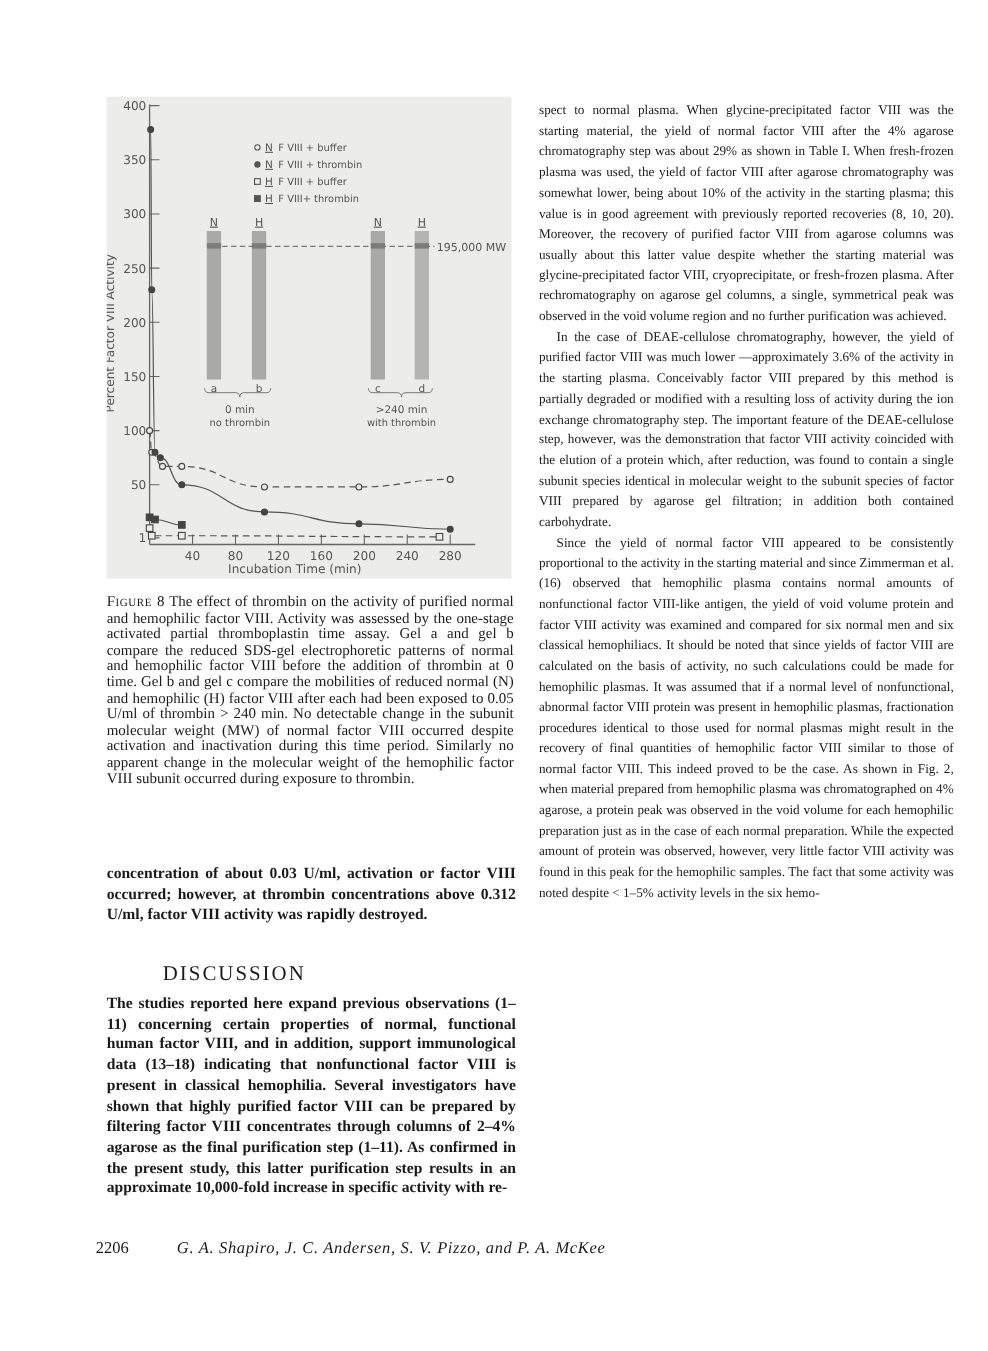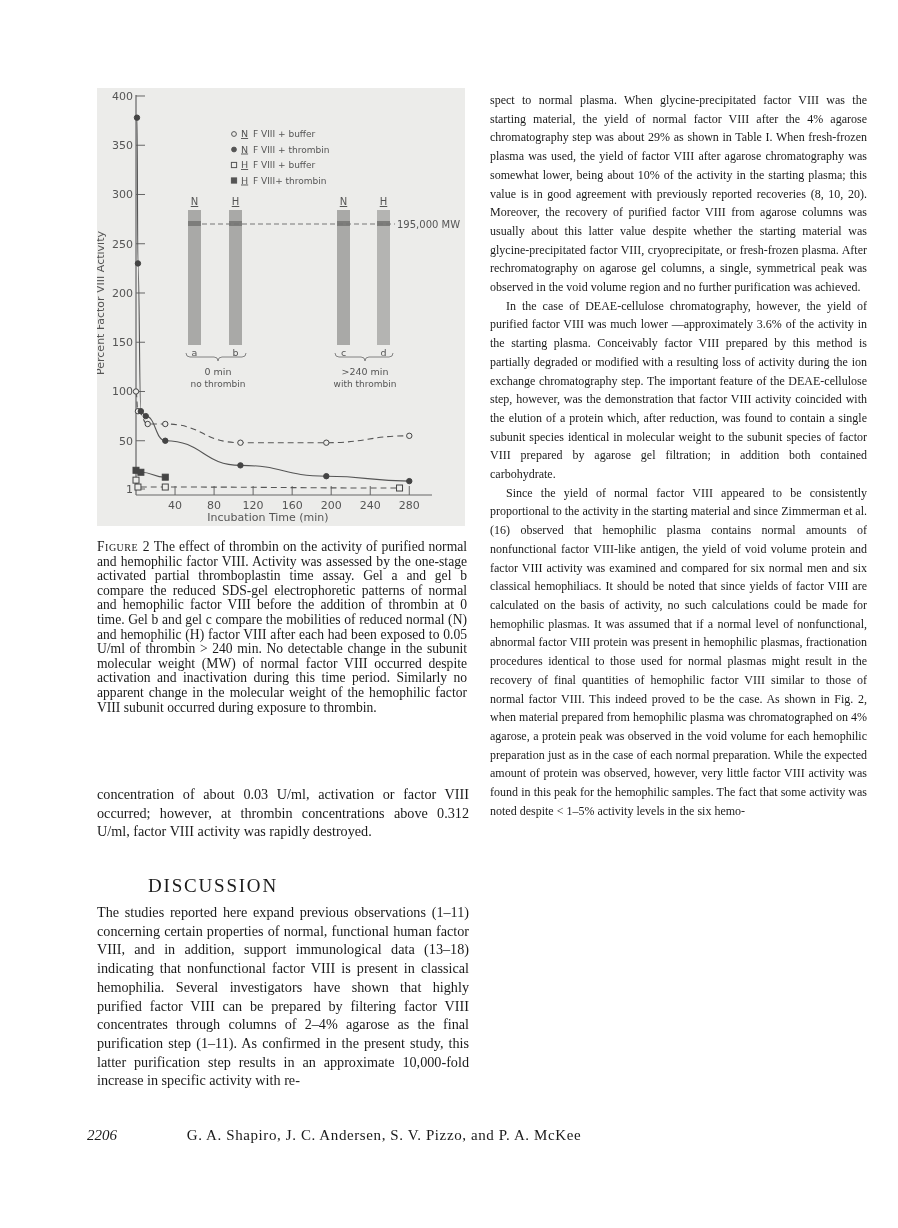--- a/index.html
+++ b/index.html
@@ -4,28 +4,28 @@
 <style>
   html, body { margin: 0; padding: 0; background: #ffffff; }
   body { width: 898px; height: 1228px; position: relative; overflow: hidden;
          font-family: "Liberation Serif", "DejaVu Serif", serif; color: #1a1a1a; }
   .figure-panel { position: absolute; left: 97px; top: 88px; width: 368px; height: 438px; background: #ececea; }
   .figure-panel svg { position: absolute; left: 0; top: 0; }
   .fig-text { font-family: "DejaVu Sans", "Liberation Sans", sans-serif; fill: #555; }
   .caption { position: absolute; left: 97px; top: 540px; width: 370px; font-size: 13.6px; line-height: 14.6px;
              text-align: justify; }
   .caption .fig-label { font-variant: small-caps; letter-spacing: 0.5px; }
-  .col-left { position: absolute; left: 97px; width: 372px; font-size: 14.2px; line-height: 18.7px; text-align: justify; }
+  .col-left { position: absolute; left: 97px; width: 372px; font-size: 14.2px; line-height: 18.7px; text-align: justify; font-weight: bold; }
   .col-right { position: absolute; left: 490px; top: 91px; width: 377px; font-size: 12px; line-height: 18.7px; text-align: justify; }
   p { margin: 0; }
   .indent { text-indent: 16px; }
   .heading { position: absolute; left: 148px; top: 875px; font-size: 19px; letter-spacing: 1.8px; }
   .footer { position: absolute; left: 87px; top: 1127px; font-size: 15px; }
-  .footer .page-num { display: inline-block; width: 70px; font-style: italic; }
-  .footer .authors { letter-spacing: 0.6px; margin-left: 26px; }
+  .footer .page-num { display: inline-block; width: 70px; }
+  .footer .authors { font-style: italic; letter-spacing: 0.6px; }
 </style>
 </head>
 <body>
 
 <div class="figure-panel">
   <svg id="fig-svg" width="368" height="438">
 
     <line x1="39" y1="7" x2="39" y2="407" stroke="#666" stroke-width="1.2"></line>
     <line x1="39" y1="407" x2="335" y2="407" stroke="#666" stroke-width="1.2"></line>
     <text class="fig-text" font-size="11" text-anchor="middle" transform="translate(7,215) rotate(-90)">Percent Factor VIII Activity</text>
@@ -135,21 +135,21 @@
         <rect x="299.52" y="397.015" width="6" height="6" fill="#ececea" stroke="#444" stroke-width="1"></rect>
         <path d="M39 382.285 C41.44 382.285 41.44 384.255 43.88 384.255 C56.08 384.255 56.08 389.18 68.28 389.18" fill="none" stroke="#555" stroke-width="1.1"></path>
         <rect x="36" y="379.285" width="6" height="6" fill="#444" stroke="#444" stroke-width="1"></rect>
         <rect x="40.88" y="381.255" width="6" height="6" fill="#444" stroke="#444" stroke-width="1"></rect>
         <rect x="65.28" y="386.18" width="6" height="6" fill="#444" stroke="#444" stroke-width="1"></rect>
       </g>
   </svg>
 </div>
 
 <div class="caption">
-  <span class="fig-label">Figure 2</span>
+  <span class="fig-label">Figure 8</span>
   <span>The effect of thrombin on the activity of purified normal and hemophilic factor VIII. Activity was assessed by the one-stage activated partial thromboplastin time assay. Gel a and gel b compare the reduced SDS-gel electrophoretic patterns of normal and hemophilic factor VIII before the addition of thrombin at 0 time. Gel b and gel c compare the mobilities of reduced normal (N) and hemophilic (H) factor VIII after each had been exposed to 0.05 U/ml of thrombin &gt; 240 min. No detectable change in the subunit molecular weight (MW) of normal factor VIII occurred despite activation and inactivation during this time period. Similarly no apparent change in the molecular weight of the hemophilic factor VIII subunit occurred during exposure to thrombin.</span>
 </div>
 
 <div class="col-left" style="top:785px">
   <p>concentration of about 0.03 U/ml, activation or factor VIII occurred; however, at thrombin concentrations above 0.312 U/ml, factor VIII activity was rapidly destroyed.</p>
 </div>
 <div class="heading">DISCUSSION</div>
 <div class="col-left" style="top:903px">
   <p>The studies reported here expand previous observations (1–11) concerning certain properties of normal, functional human factor VIII, and in addition, support immunological data (13–18) indicating that nonfunctional factor VIII is present in classical hemophilia. Several investigators have shown that highly purified factor VIII can be prepared by filtering factor VIII concentrates through columns of 2–4% agarose as the final purification step (1–11). As confirmed in the present study, this latter purification step results in an approximate 10,000-fold increase in specific activity with re-</p>
 </div>

